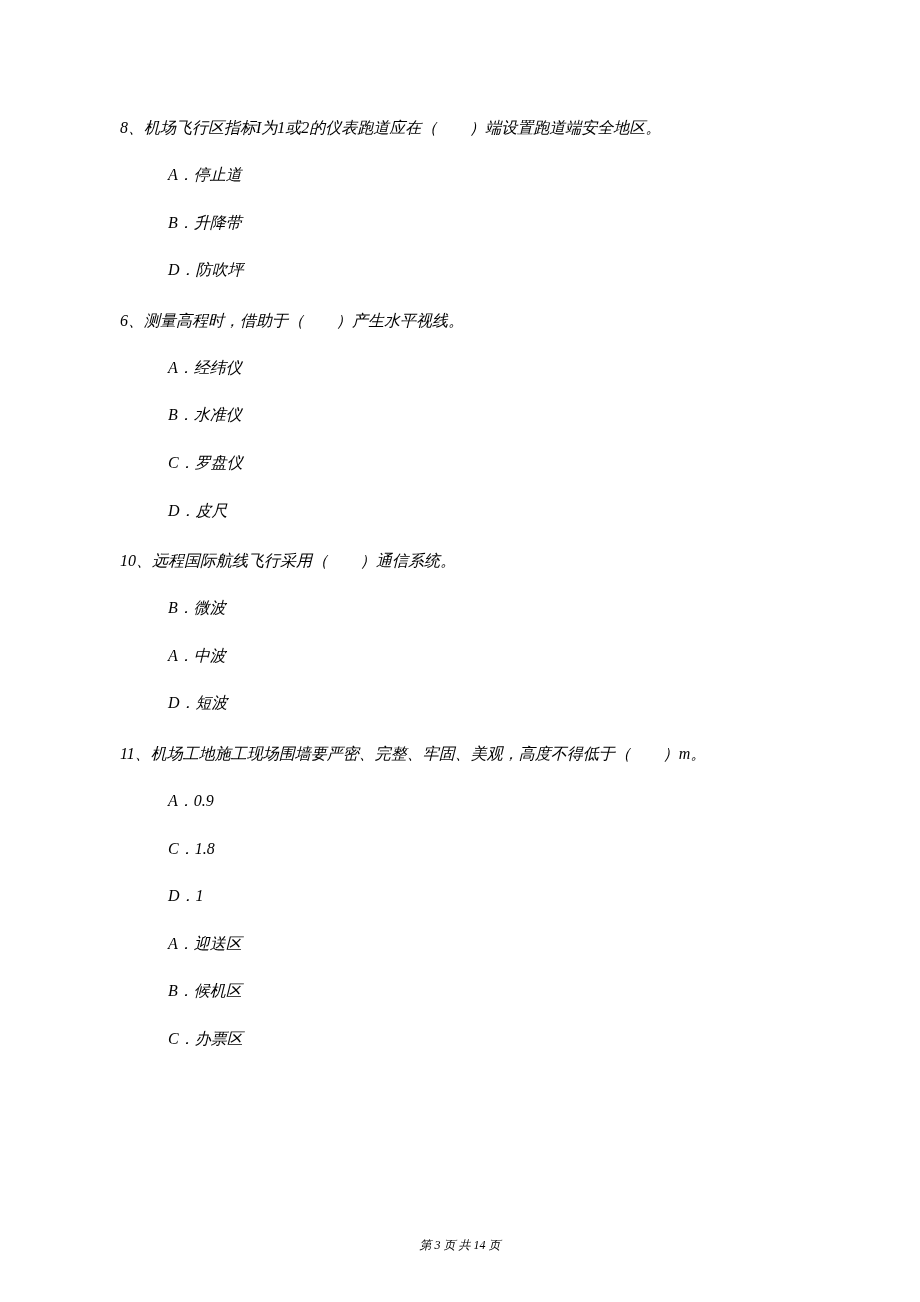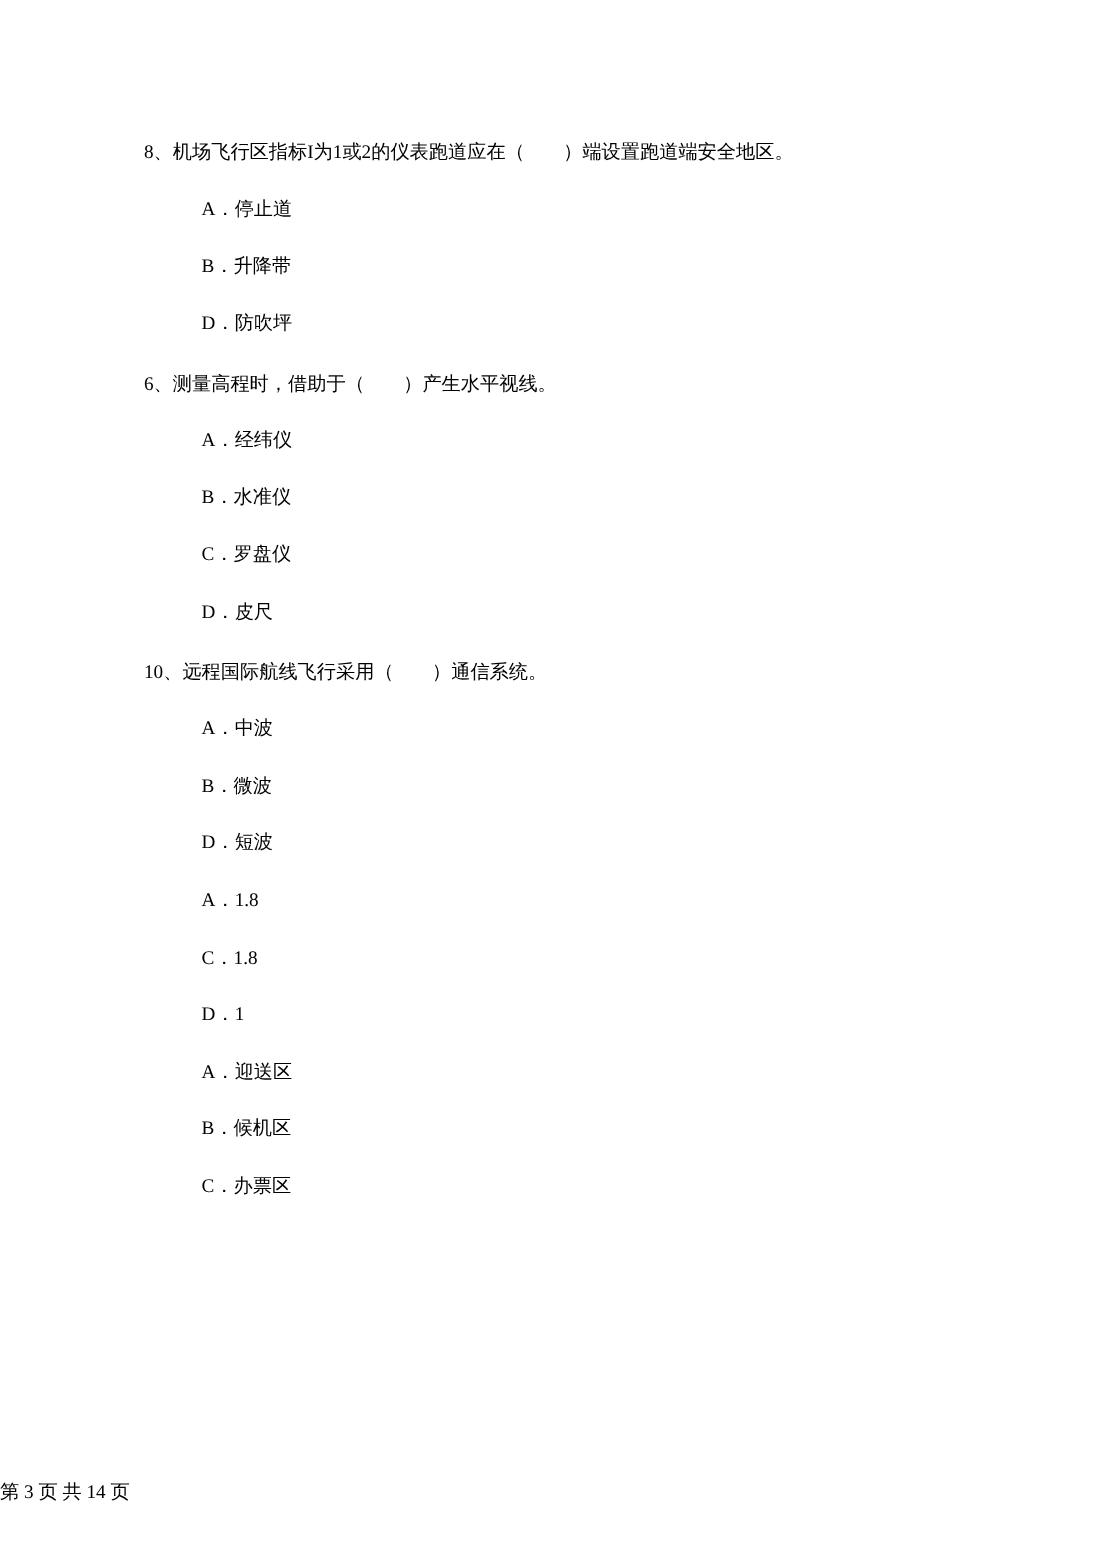--- a/index.html
+++ b/index.html
@@ -9,42 +9,43 @@
     font-size: 16px;
     color: #000;
     background: #fff;
   }
   .page {
     width: 920px;
     height: 1302px;
     box-sizing: border-box;
     padding: 112px 72px 0 120px;
     position: relative;
+    font-style: italic;
   }
   .question {
     margin-bottom: 10px;
   }
   .q-stem {
     line-height: 2.0;
     margin-bottom: 18px;
   }
   .options {
     padding-left: 48px;
   }
   .option {
     line-height: 1.6;
     margin-bottom: 22px;
   }
   .footer {
     position: absolute;
     bottom: 48px;
     left: 0;
     width: 100%;
-    text-align: left;
-    font-size: 16px;
+    text-align: center;
+    font-size: 12px;
   }
 </style>
 </head>
 <body>
 
 <div class="page">
 
   <div class="question">
     <div class="q-stem">8、机场飞行区指标I为1或2的仪表跑道应在（　　）端设置跑道端安全地区。</div>
     <div class="options">
@@ -60,29 +61,30 @@
       <div class="option">A．经纬仪</div>
       <div class="option">B．水准仪</div>
       <div class="option">C．罗盘仪</div>
       <div class="option">D．皮尺</div>
     </div>
   </div>
 
   <div class="question">
     <div class="q-stem">10、远程国际航线飞行采用（　　）通信系统。</div>
     <div class="options">
+      <div class="option">B．微波</div>
       <div class="option">A．中波</div>
-      <div class="option">B．微波</div>
       <div class="option">D．短波</div>
     </div>
   </div>
 
   <div class="question">
+    <div class="q-stem">11、机场工地施工现场围墙要严密、完整、牢固、美观，高度不得低于（　　）m。</div>
     <div class="options">
-      <div class="option">A．1.8</div>
+      <div class="option">A．0.9</div>
       <div class="option">C．1.8</div>
       <div class="option">D．1</div>
     </div>
   </div>
 
   <div class="question">
     <div class="options">
       <div class="option">A．迎送区</div>
       <div class="option">B．候机区</div>
       <div class="option">C．办票区</div>

